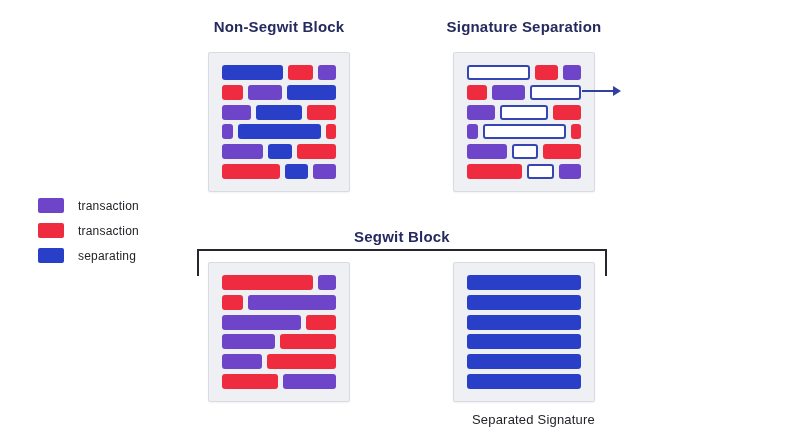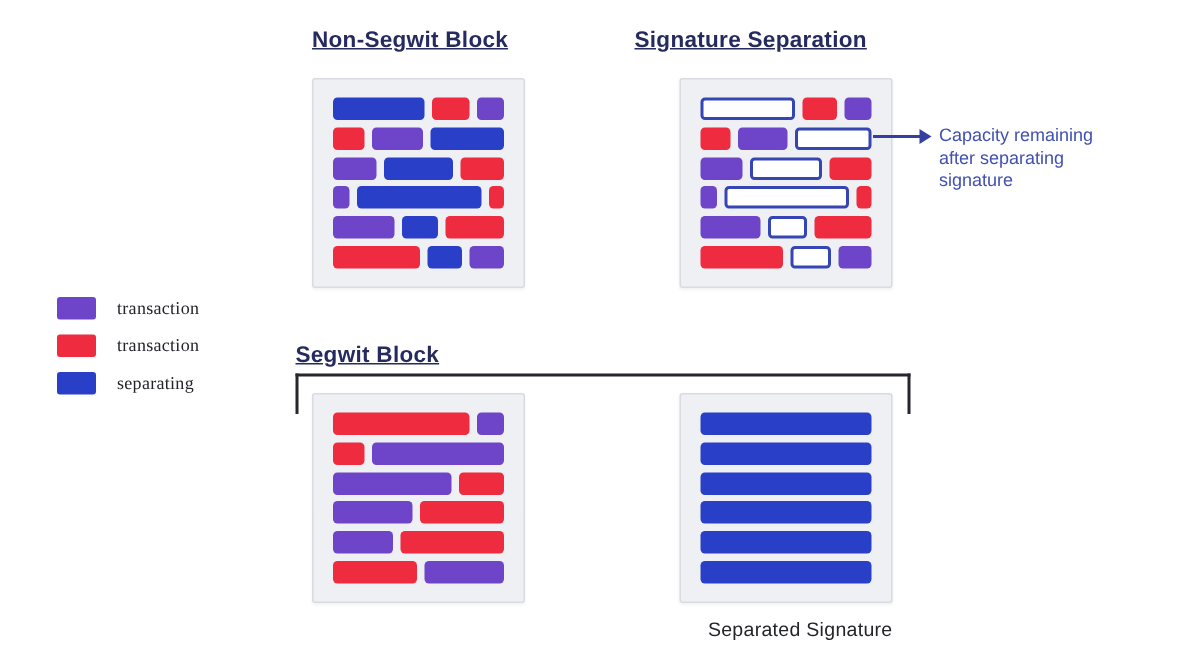--- a/index.html
+++ b/index.html
@@ -9,23 +9,23 @@
     width: 800px;
     height: 447px;
     background: #ffffff;
     overflow: hidden;
   }
   .title {
     position: absolute;
     font-size: 15px;
     font-weight: bold;
     color: var(--title);
+    text-align: center;
     white-space: nowrap;
     letter-spacing: 0.2px;
-    text-decoration: underline;
   }
   .t-nonsegwit { left: 208px; top: 18px; width: 142px; }
   .t-sigsep    { left: 423px; top: 18px; width: 202px; }
   .t-segwit    { left: 197px; top: 228px; width: 410px; }
 
   .block {
     position: absolute;
     width: 142px;
     height: 140px;
     background: var(--box_bg);
@@ -88,21 +88,21 @@
     left: 38px; top: 198px;
     display: flex;
     flex-direction: column;
     gap: 10px;
   }
   .legend-item { display: flex; align-items: center; gap: 14px; }
   .swatch { width: 26px; height: 15px; border-radius: 2px; }
   .swatch.purple { background: var(--purple); }
   .swatch.red    { background: var(--red); }
   .swatch.blue   { background: var(--blue); }
-  .legend-label { font-size: 12px; color: var(--legend_text); letter-spacing: 0.2px; font-family: Liberation Serif, serif; }
+  .legend-label { font-size: 12px; color: var(--legend_text); letter-spacing: 0.2px; }
 
   .sep-sig-label {
     position: absolute;
     left: 453px; top: 412px;
     width: 142px;
     text-align: right;
     font-size: 13px;
     color: var(--legend_text);
     white-space: nowrap;
     letter-spacing: 0.2px;
@@ -192,21 +192,20 @@
       </div>
       <div class="bar-row">
         <div class="bar red" style="flex-grow: 51; flex-basis: 0px;"></div>
         <div class="bar outline" style="flex-grow: 21; flex-basis: 0px;"></div>
         <div class="bar purple" style="flex-grow: 20; flex-basis: 0px;"></div>
       </div>
     </div>
 
   <div class="arrow-line"></div>
   <div class="arrow-head"></div>
-  <div class="annotation">Capacity remaining after separating signature</div>
 
   <div class="bracket"></div>
 
   <div class="block box-segwit-tx">
       <div class="bar-row">
         <div class="bar red" style="flex-grow: 82; flex-basis: 0px;"></div>
         <div class="bar purple" style="flex-grow: 16; flex-basis: 0px;"></div>
       </div>
       <div class="bar-row">
         <div class="bar red" style="flex-grow: 19; flex-basis: 0px;"></div>

